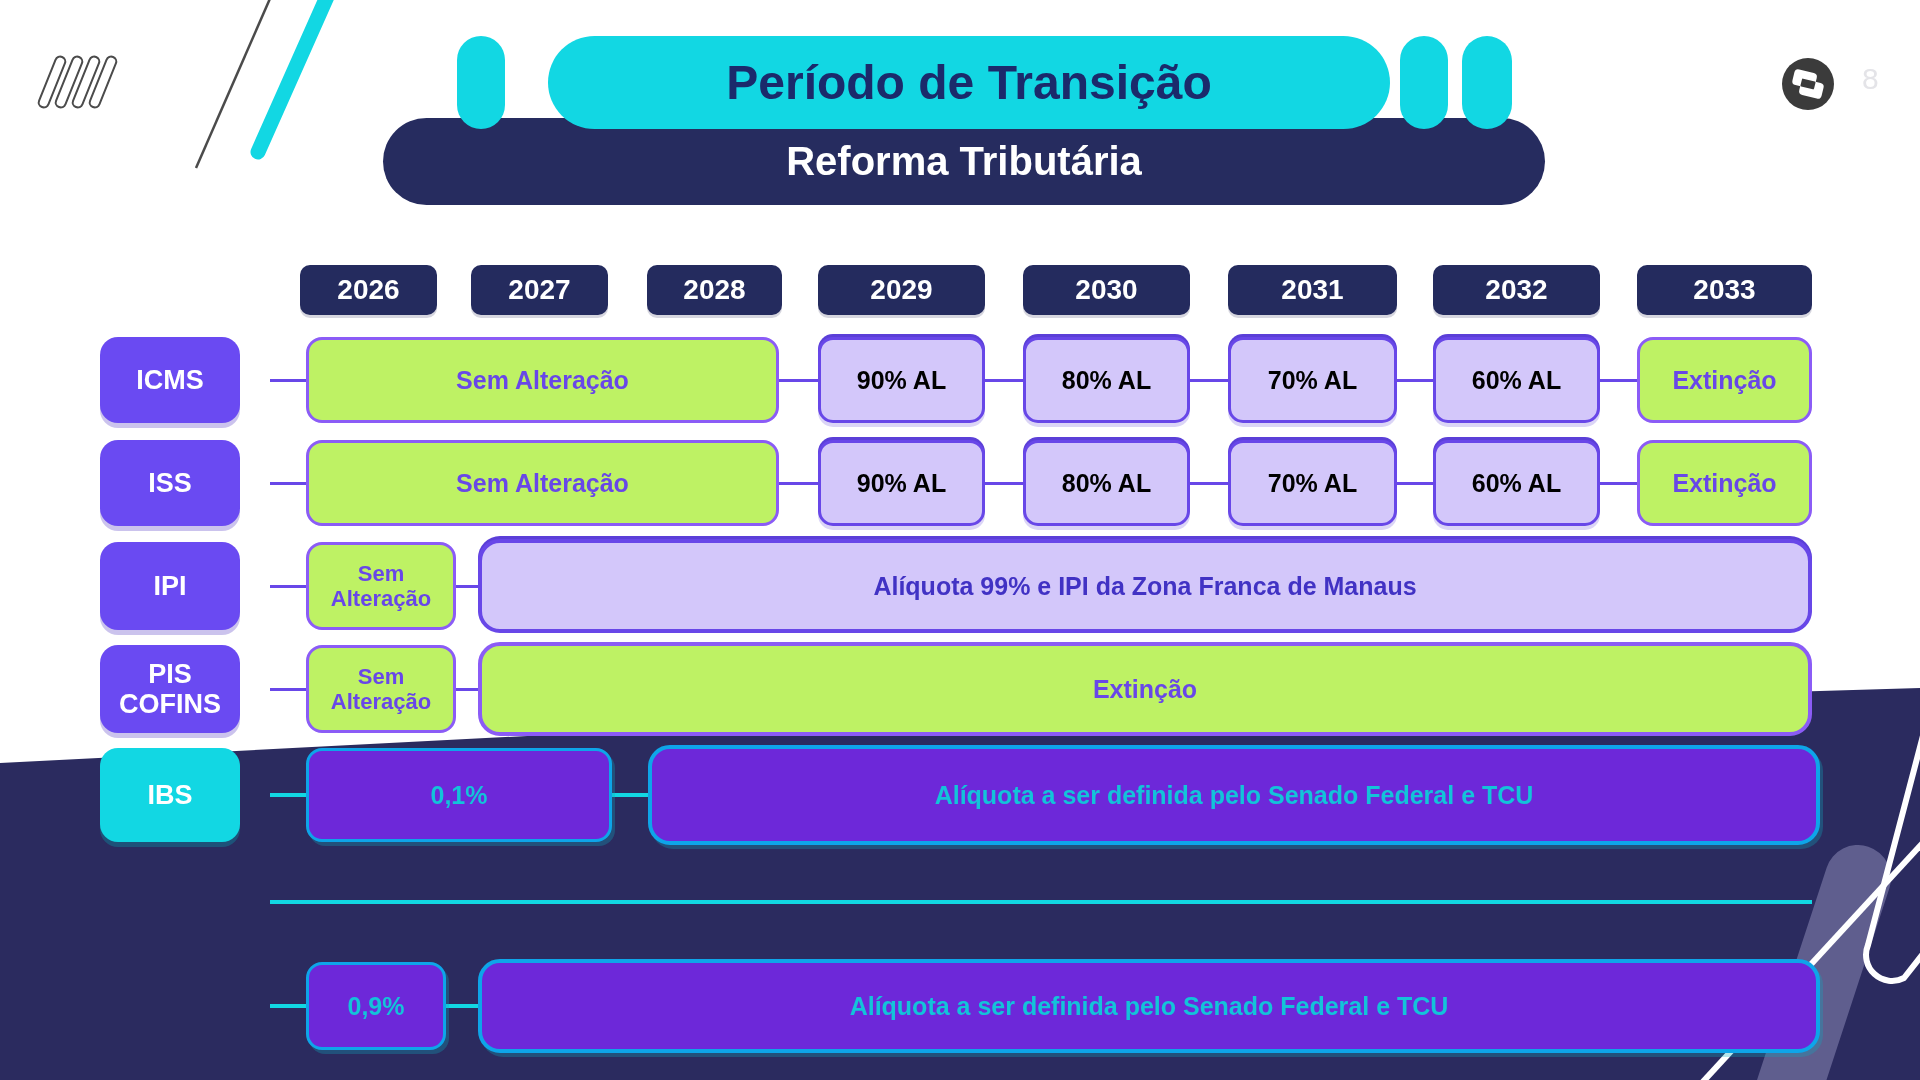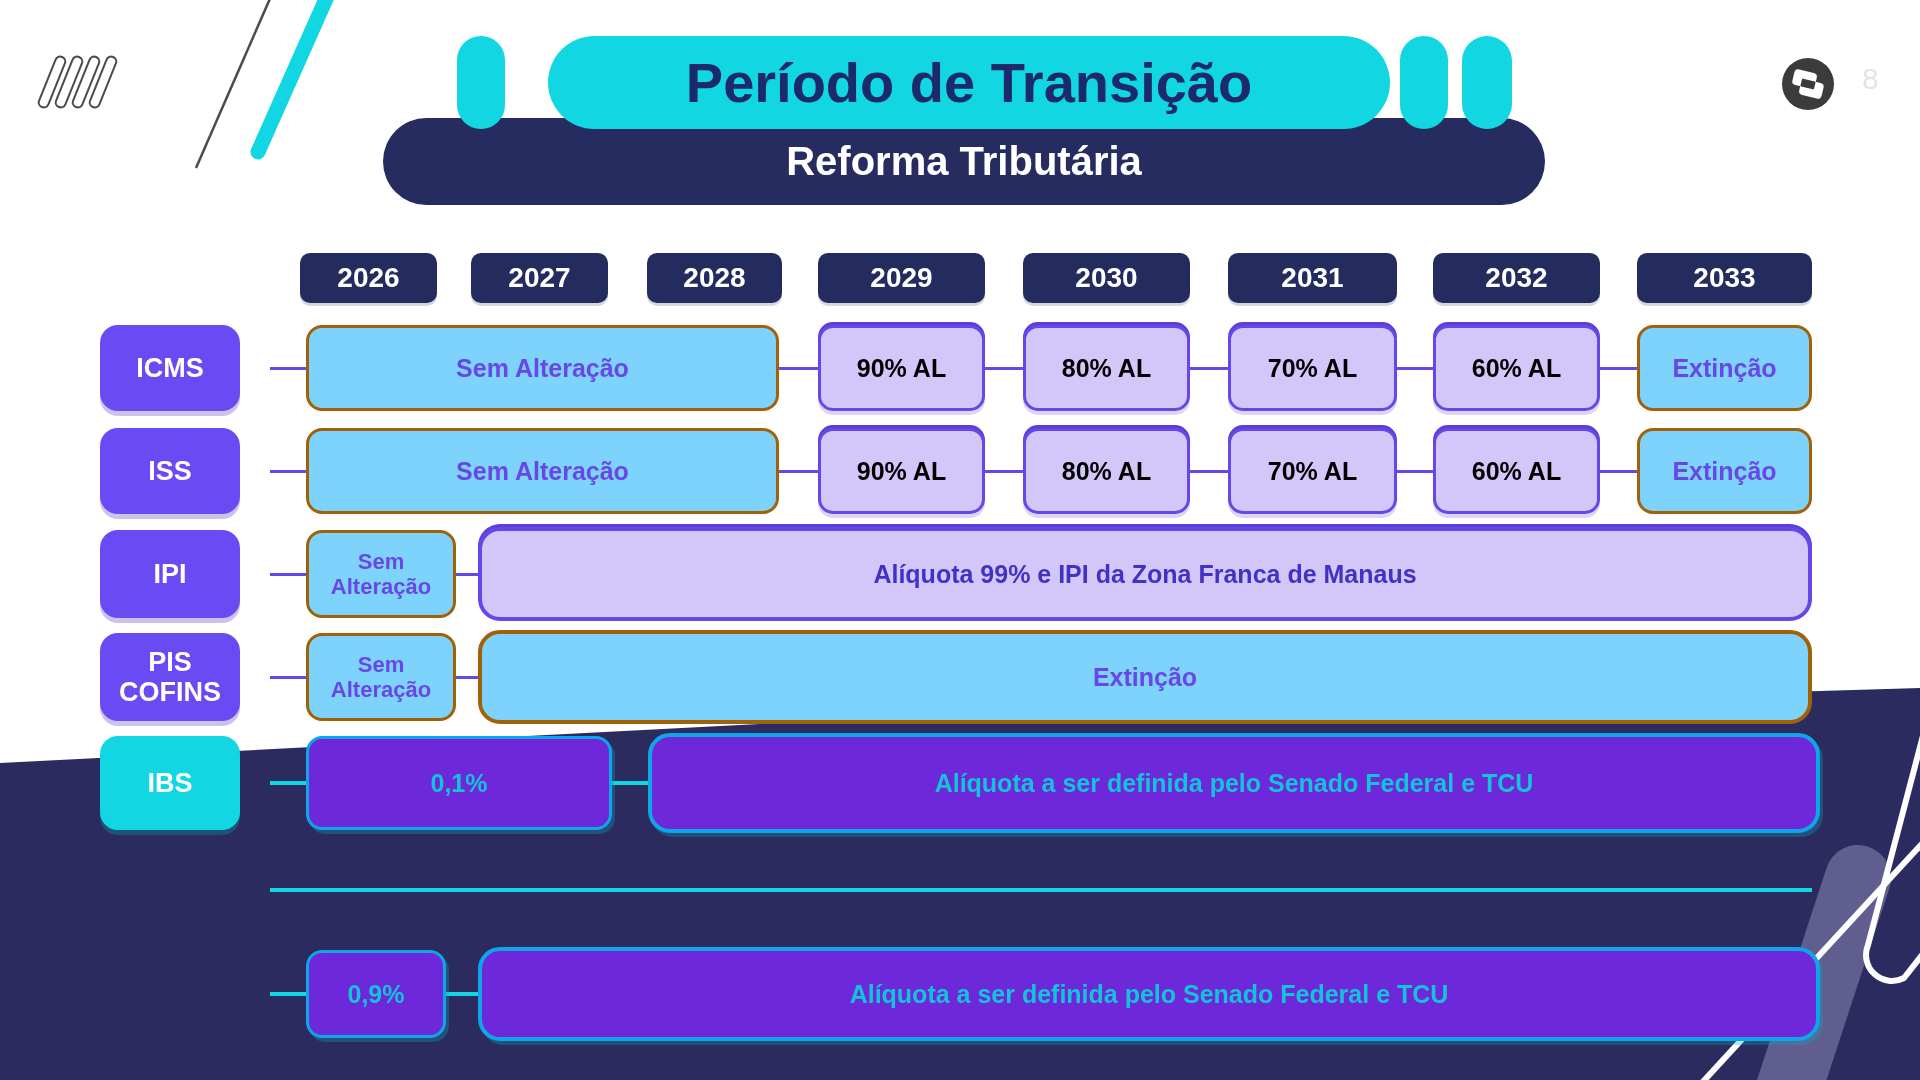--- a/index.html
+++ b/index.html
@@ -15,43 +15,43 @@
   
   .hash{position:absolute;width:12px;height:56px;border:2.5px solid #4b4b4b;border-radius:9px;
     background:#fff;transform:rotate(22deg);box-sizing:border-box;}
 
   
   .subtitle-pill{position:absolute;left:383px;top:118px;width:1162px;height:87px;background:#262c5f;
     border-radius:44px;display:flex;align-items:center;justify-content:center;z-index:3;}
   .subtitle-pill span{color:#ffffff;font-size:40px;font-weight:bold;}
   .title-pill{position:absolute;left:548px;top:36px;width:842px;height:93px;background:#12d7e3;
     border-radius:47px;display:flex;align-items:center;justify-content:center;z-index:4;}
-  .title-pill span{color:#1b2a6b;font-size:56px;font-weight:bold;}
+  .title-pill span{color:#1b2a6b;font-size:48px;font-weight:bold;}
   .mini-pill{position:absolute;top:36px;height:93px;background:#12d7e3;border-radius:26px;z-index:4;}
 
   
   .logo{position:absolute;left:1782px;top:58px;z-index:4;}
   .pagenum{position:absolute;left:1862px;top:62px;font-size:30px;color:#e4e4e8;z-index:4;}
 
   
-  .tl{position:absolute;inset:0;z-index:2;}
+  .tl{position:absolute;inset:0;z-index:2;margin-top:12px;}
   .year{position:absolute;top:253px;height:50px;background:#242b5e;color:#ffffff;border-radius:10px;
     display:flex;align-items:center;justify-content:center;font-size:28px;font-weight:bold;
     box-shadow:0 3px 0 rgba(30,30,80,0.18);}
   .rowlabel{position:absolute;left:100px;width:140px;display:flex;align-items:center;justify-content:center;
     color:#ffffff;font-weight:bold;font-size:27px;border-radius:18px;text-align:center;line-height:1.12;
     padding:0 14px;box-sizing:border-box;}
   .rowlabel.purple{background:#6a4af2;box-shadow:0 5px 0 rgba(70,40,190,0.28);}
   .rowlabel.cyan{background:#12d7e3;box-shadow:0 5px 0 rgba(9,146,164,0.38);}
   .rowline{position:absolute;}
   .rowline.purple{height:3px;background:#6847e8;}
   .rowline.cyan{height:4px;background:#12d7e3;}
   .seg{position:absolute;display:flex;align-items:center;justify-content:center;font-weight:bold;
     text-align:center;box-sizing:border-box;font-size:25px;line-height:1.15;padding:0 16px;}
-  .seg.purple.outline{background:#7dd3fc;border:3px solid #a16207;color:#6847e8;border-radius:16px;}
+  .seg.purple.outline{background:#bef264;border:3px solid #8b5cf6;color:#6847e8;border-radius:16px;}
   .seg.purple.fill{background:#d3c7fa;border:3px solid #6847e8;color:#000000;border-radius:15px;
     box-shadow:0 -3px 0 #5b3fd8,0 4px 0 rgba(91,63,216,0.22);}
   .seg.purple.big{border-radius:22px;border-width:4px;}
   .seg.purple.fill.big{color:#4132c4;box-shadow:0 -3px 0 #5b3fd8;}
   .seg.cyan{background:#6d28d9;border:3px solid #0ea5e9;color:#13c3d9;border-radius:16px;
     box-shadow:3px 4px 0 rgba(13,170,188,0.30);}
   .seg.cyan.big{border-radius:22px;border-width:4px;}
   .seg.small{font-size:22px;border-radius:14px;padding:0 10px;}
 </style>
 </head>

